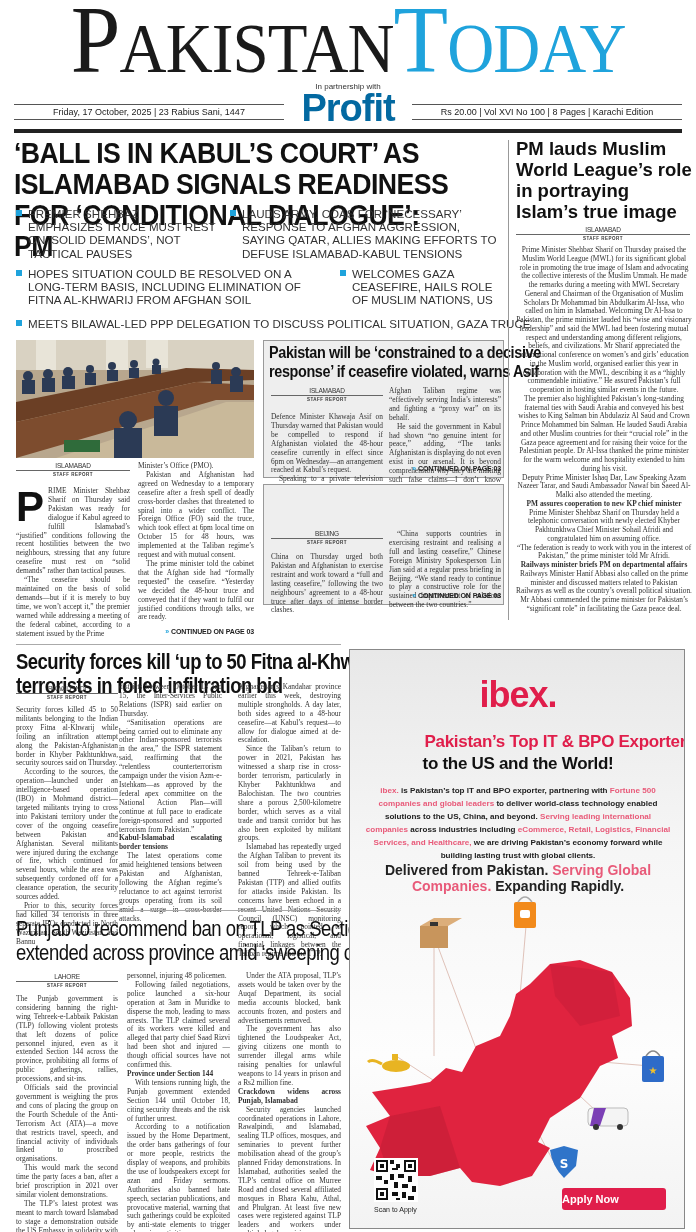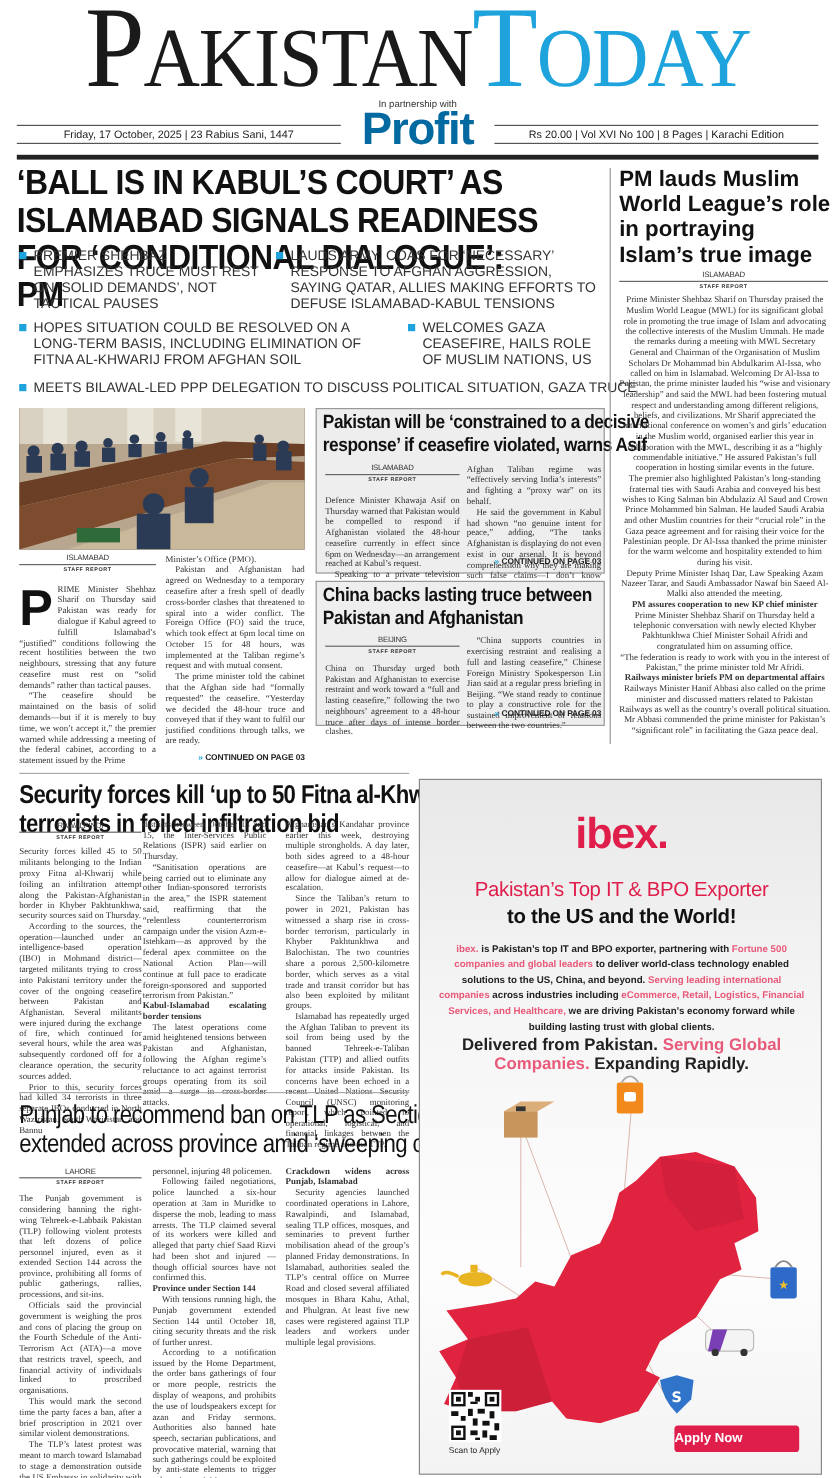--- a/index.html
+++ b/index.html
@@ -37,21 +37,21 @@
 .box-h{font-family:"Liberation Sans",sans-serif;font-weight:bold;font-size:16px;line-height:19px;color:#111;letter-spacing:-0.4px;transform:scaleX(0.9);transform-origin:left;white-space:nowrap}
 .cont{font-family:"Liberation Sans",sans-serif;font-weight:bold;font-size:7px;color:#222;text-align:right;letter-spacing:-0.1px}
 .cont .arr{color:#1fa3dc;margin-right:2px}
 .hrule{height:1px;background:#aaa}
 .sec-h{font-family:"Liberation Sans",sans-serif;font-weight:bold;font-size:21.5px;line-height:24px;color:#111;letter-spacing:-0.6px;transform:scaleX(0.86);transform-origin:left;white-space:nowrap}
 .sec-h2{font-family:"Liberation Sans",sans-serif;font-size:21.5px;line-height:24px;color:#111;letter-spacing:-0.6px;transform:scaleX(0.86);transform-origin:left;white-space:nowrap}
 .dropcap{float:left;font-family:"Liberation Sans",sans-serif;font-weight:bold;font-size:42px;line-height:36px;margin:2px 4px 0 0;color:#111}
 
 .ad{left:349px;top:649px;width:336px;height:580px;border:1px solid #888;background:linear-gradient(#e8e8e8,#f6f6f6 35%,#fdfdfd 70%,#f3f3f3);overflow:hidden}
 .ad-logo{left:0;top:24px;width:336px;text-align:center;font-family:"Liberation Sans",sans-serif;font-weight:bold;font-size:36px;color:#e01e4b;letter-spacing:-1px}
-.ad-h1{left:0;top:82px;width:336px;text-align:center;font-family:"Liberation Sans",sans-serif;font-weight:normal;font-size:17px;color:#e01e4b;letter-spacing:-0.3px}
+.ad-h1{left:0;top:82px;width:336px;text-align:right;font-family:"Liberation Sans",sans-serif;font-weight:bold;font-size:17px;color:#e01e4b;letter-spacing:-0.3px}
 .ad-h2{left:0;top:104px;width:336px;text-align:center;font-family:"Liberation Sans",sans-serif;font-weight:bold;font-size:17px;color:#111;letter-spacing:-0.3px}
 .ad-p{left:14px;top:134px;width:308px;text-align:center;font-family:"Liberation Sans",sans-serif;font-weight:bold;font-size:8.1px;line-height:13px;color:#222}
 .ad-p .r{color:#e85a79}
 .ad-tag{left:0;top:212px;width:336px;text-align:center;font-family:"Liberation Sans",sans-serif;font-weight:bold;font-size:14px;color:#222}
 .ad-tag .r{color:#e85a79}
 .qr-label{left:24px;top:556px;font-family:"Liberation Sans",sans-serif;font-size:7px;color:#222}
 .apply{left:212px;top:538px;width:104px;height:22px;background:#e01e4b;border-radius:3px;color:#fff;font-family:"Liberation Sans",sans-serif;font-weight:bold;font-size:11px;line-height:22px;}
 </style>
 </head>
 <body>
@@ -142,24 +142,20 @@
     <p>Speaking to a private television channel, Mr Asif alleged that the</p>
   </div>
   <div class="body" style="position:absolute;left:125px;top:46px;width:112px">
     <p class="noi">Afghan Taliban regime was “effectively serving India’s interests” and fighting a “proxy war” on its behalf.</p>
     <p>He said the government in Kabul had shown “no genuine intent for peace,” adding, “The tanks Afghanistan is displaying do not even exist in our arsenal. It is beyond comprehension why they are making such false claims—I don’t know which junkyard they acquired those tanks from.”</p>
   </div>
   <div class="cont" style="position:absolute;left:125px;top:124px;width:112px"><span class="arr">»</span><span>CONTINUED ON PAGE 03</span></div>
 </div>
 
 <div class="abs box" style="left:263px;top:484px;width:241px;height:121px">
-  <div style="position:absolute;left:5px;top:2px;width:231px">
-    <div class="box-h">China backs lasting truce between</div>
-    <div class="box-h">Pakistan and Afghanistan</div>
-  </div>
   <div style="position:absolute;left:7px;top:45px;width:112px">
     <div class="dl-loc">BEIJING</div>
     <div class="dl-line"></div>
     <div class="dl-staff">STAFF REPORT</div>
   </div>
   <div class="body" style="position:absolute;left:7px;top:68px;width:112px">
     <p class="noi">China on Thursday urged both Pakistan and Afghanistan to exercise restraint and work toward a “full and lasting ceasefire,” following the two neighbours’ agreement to a 48-hour truce after days of intense border clashes.</p>
   </div>
   <div class="body" style="position:absolute;left:125px;top:45px;width:112px">
     <p>“China supports countries in exercising restraint and realising a full and lasting ceasefire,” Chinese Foreign Ministry Spokesperson Lin Jian said at a regular press briefing in Beijing. “We stand ready to continue to play a constructive role for the sustained improvement of relations between the two countries.”</p>
@@ -231,20 +227,22 @@
 </div>
 <div class="abs body" style="left:127px;top:972px;width:103px">
   <p class="noi">personnel, injuring 48 policemen.</p>
   <p>Following failed negotiations, police launched a six-hour operation at 3am in Muridke to disperse the mob, leading to mass arrests. The TLP claimed several of its workers were killed and alleged that party chief Saad Rizvi had been shot and injured — though official sources have not confirmed this.</p>
   <p class="sub">Province under Section 144</p>
   <p>With tensions running high, the Punjab government extended Section 144 until October 18, citing security threats and the risk of further unrest.</p>
   <p>According to a notification issued by the Home Department, the order bans gatherings of four or more people, restricts the display of weapons, and prohibits the use of loudspeakers except for azan and Friday sermons. Authorities also banned hate speech, sectarian publications, and provocative material, warning that such gatherings could be exploited by anti-state elements to trigger subversive activities.</p>
 
 </div>
 <div class="abs body" style="left:238px;top:972px;width:103px">
+  <p>Under the ATA proposal, TLP’s assets would be taken over by the Auqaf Department, its social media accounts blocked, bank accounts frozen, and posters and advertisements removed.</p>
+  <p>The government has also tightened the Loudspeaker Act, giving citizens one month to surrender illegal arms while raising penalties for unlawful weapons to 14 years in prison and a Rs2 million fine.</p>
   <p class="sub">Crackdown widens across Punjab, Islamabad</p>
   <p>Security agencies launched coordinated operations in Lahore, Rawalpindi, and Islamabad, sealing TLP offices, mosques, and seminaries to prevent further mobilisation ahead of the group’s planned Friday demonstrations. In Islamabad, authorities sealed the TLP’s central office on Murree Road and closed several affiliated mosques in Bhara Kahu, Athal, and Phulgran. At least five new cases were registered against TLP leaders and workers under multiple legal provisions.</p>
 
 </div>
 
 <div class="abs ad">
   <div class="abs ad-logo">ibex.</div>
   <div class="abs ad-h1">Pakistan’s Top IT &amp; BPO Exporter</div>
   <div class="abs ad-h2">to the US and the World!</div>
   <div class="abs ad-p" id="adbody"><span class="r">ibex.</span><span> is Pakistan’s top IT and BPO exporter, partnering with </span><span class="r">Fortune 500 companies and global leaders</span><span> to deliver world-class technology enabled solutions to the US, China, and beyond. </span><span class="r">Serving leading international companies</span><span> across industries including </span><span class="r">eCommerce, Retail, Logistics, Financial Services, and Healthcare,</span><span> we are driving Pakistan’s economy forward while building lasting trust with global clients.</span></div>

